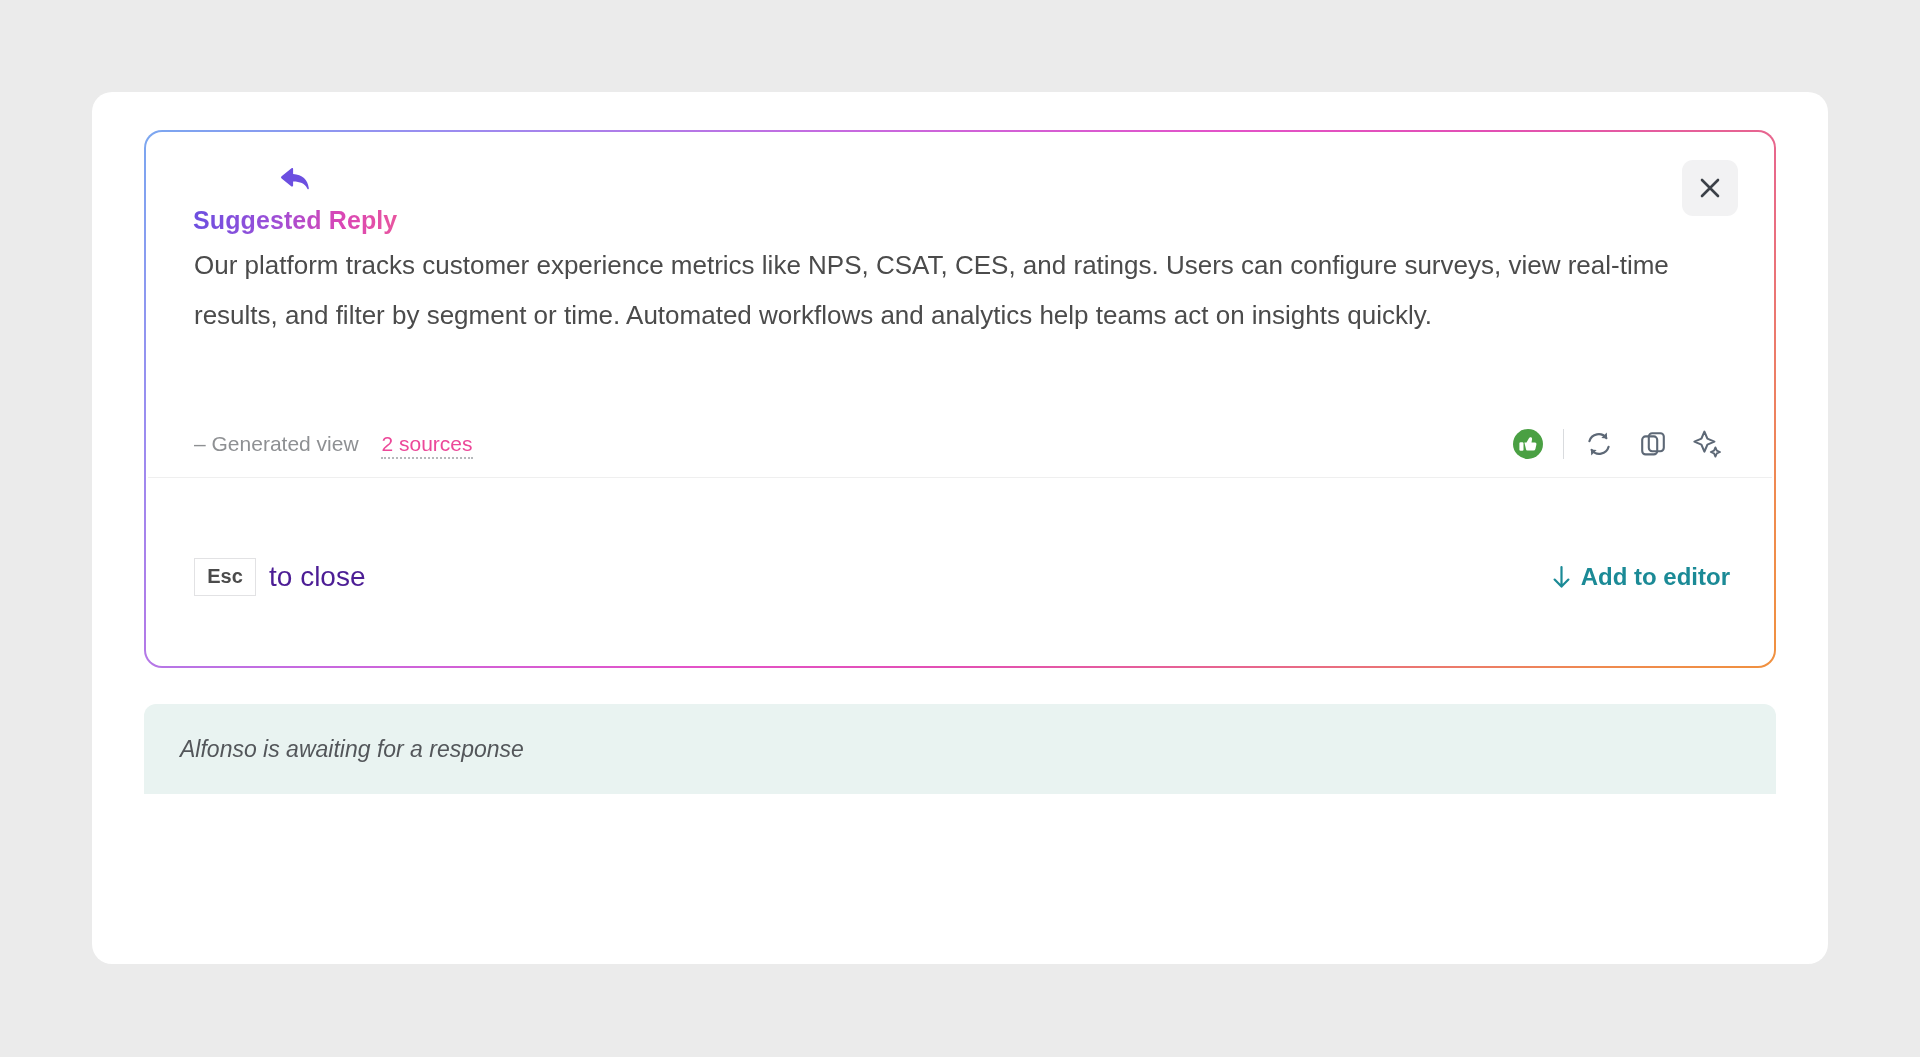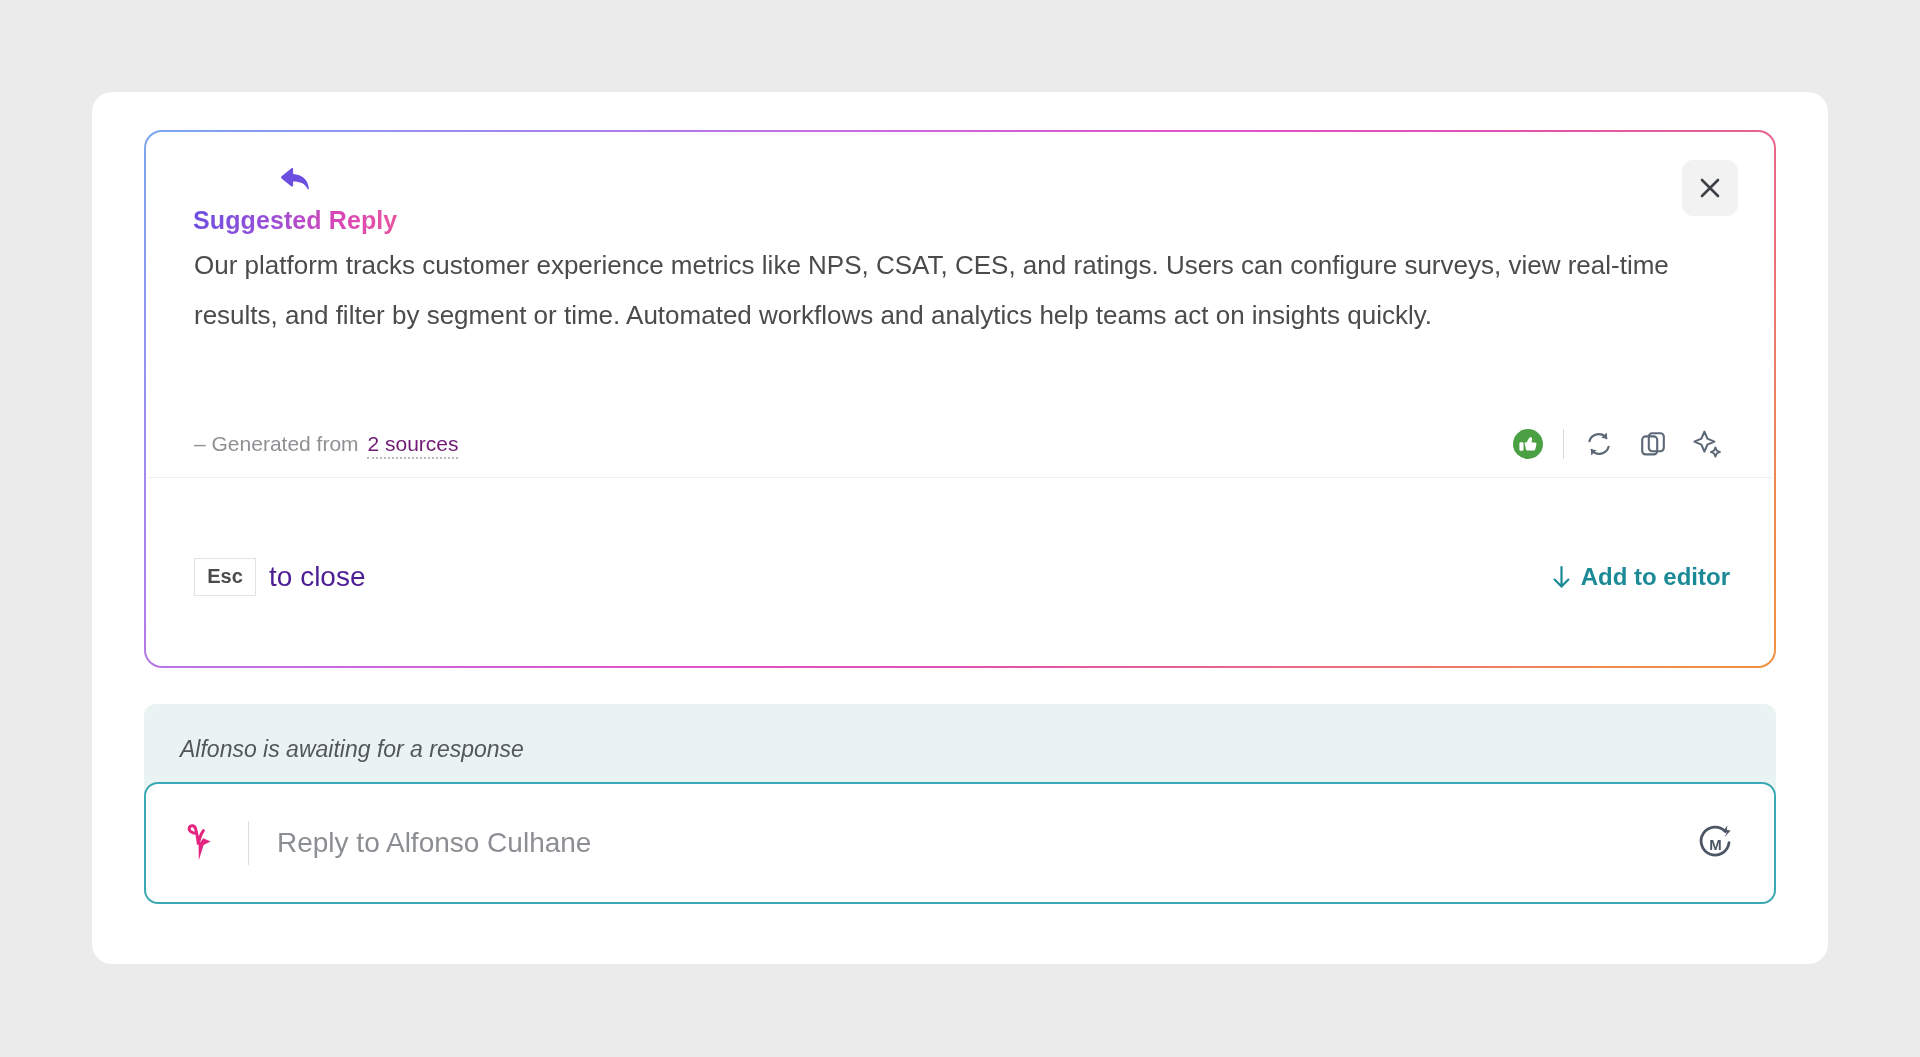--- a/index.html
+++ b/index.html
@@ -90,25 +90,25 @@
     position: absolute;
     left: 48px; right: 40px; top: 290px;
     display: flex; align-items: center; justify-content: space-between;
   }
   #generated-from {
     font-size: 21px;
     color: #8e9093;
     white-space: nowrap;
   }
   #sources-link {
-    color: #701a75;
+    color: #ec4899;
     border-bottom: 2px dotted #b6b8bb;
     padding-bottom: 2px;
     cursor: pointer;
-    margin-left: 3px;
+    margin-left: 17px;
   }
   #action-icons { display: flex; align-items: center; gap: 0; }
   .action-btn {
     width: 54px; height: 44px;
     display: flex; align-items: center; justify-content: center;
     background: none; border: none; cursor: pointer;
   }
   .action-btn svg { display: block; }
   #action-divider {
     width: 1px; height: 30px;
@@ -215,21 +215,21 @@
       <button id="close-button" aria-label="Close">
         <svg id="close-icon" viewBox="0 0 22 22" aria-hidden="true">
           <path d="M3 3 L19 19 M19 3 L3 19" stroke="#3c4148" stroke-width="2.6" stroke-linecap="round"></path>
         </svg>
       </button>
 
       <div id="reply-body-text">Our platform tracks customer experience metrics like NPS, CSAT, CES, and ratings. Users can configure surveys, view real-time results, and filter by segment or time. Automated workflows and analytics help teams act on insights quickly.</div>
 
       <div id="meta-row">
         <div id="generated-from">
-          <span>– Generated from</span>
+          <span>– Generated view</span>
           <span id="sources-link">2 sources</span>
         </div>
 
         <div id="action-icons">
           <button class="action-btn" aria-label="Thumbs up">
             <svg width="34" height="34" viewBox="0 0 34 34" aria-hidden="true">
               <circle cx="17" cy="17" r="15" fill="#4aa043"></circle>
               <path d="M13.4 15.6 h2.1 l2.6-4.6 a1.6 1.6 0 0 1 3 .9 l-.6 3.7 h3.4 a1.5 1.5 0 0 1 1.5 1.8 l-1 4.6 a2 2 0 0 1-2 1.6 h-6 a1.4 1.4 0 0 1-1.4-1.4 Z" fill="#ffffff"></path>
               <rect x="8.4" y="15.3" width="4.1" height="8.5" rx="1.2" fill="#ffffff"></rect>
             </svg>
@@ -278,29 +278,14 @@
         </button>
       </div>
 
     </div>
   </div>
 
   <div id="awaiting-banner">
     <span id="awaiting-text">Alfonso is awaiting for a response</span>
   </div>
 
-  <div id="reply-input-row">
-    <svg id="ai-sparkle-icon" viewBox="0 0 42 46" aria-hidden="true">
-      <path d="M16.6 13.4 C11.6 13.4 8.2 10.6 9.4 7.4 C10.4 4.8 14.4 5.2 15.4 8.2 C16.4 11.4 17.8 19 18.4 24.6 C19 19.8 20.6 14.4 23.4 10.6" fill="none" stroke="#e3257f" stroke-width="3" stroke-linecap="round"></path>
-      <path d="M18.6 24.8 L23.2 18.2 L30.6 21.4 L23.6 25 L18.8 40.2 Z" fill="#e3257f"></path>
-    </svg>
-    <div id="input-divider"></div>
-    <input id="reply-input" type="text" placeholder="Reply to Alfonso Culhane" style="">
-    <button id="macro-button" aria-label="Macros">
-      <svg id="macro-icon" viewBox="0 0 44 44" aria-hidden="true">
-        <path d="M31.4 10.6 A14 14 0 1 0 35 21.6" fill="none" stroke="#4b5563" stroke-width="2.8" stroke-linecap="round"></path>
-        <text x="21.5" y="28.5" text-anchor="middle" font-family="Liberation Sans, sans-serif" font-size="15" font-weight="bold" fill="#4b5563">M</text>
-        <path d="M33.4 4.2 L29.2 10.4 L33 11 L30.6 16.2 L36.6 9.6 L32.8 9 Z" fill="#4b5563"></path>
-      </svg>
-    </button>
-  </div>
 
 </div>
 
 </body></html>

